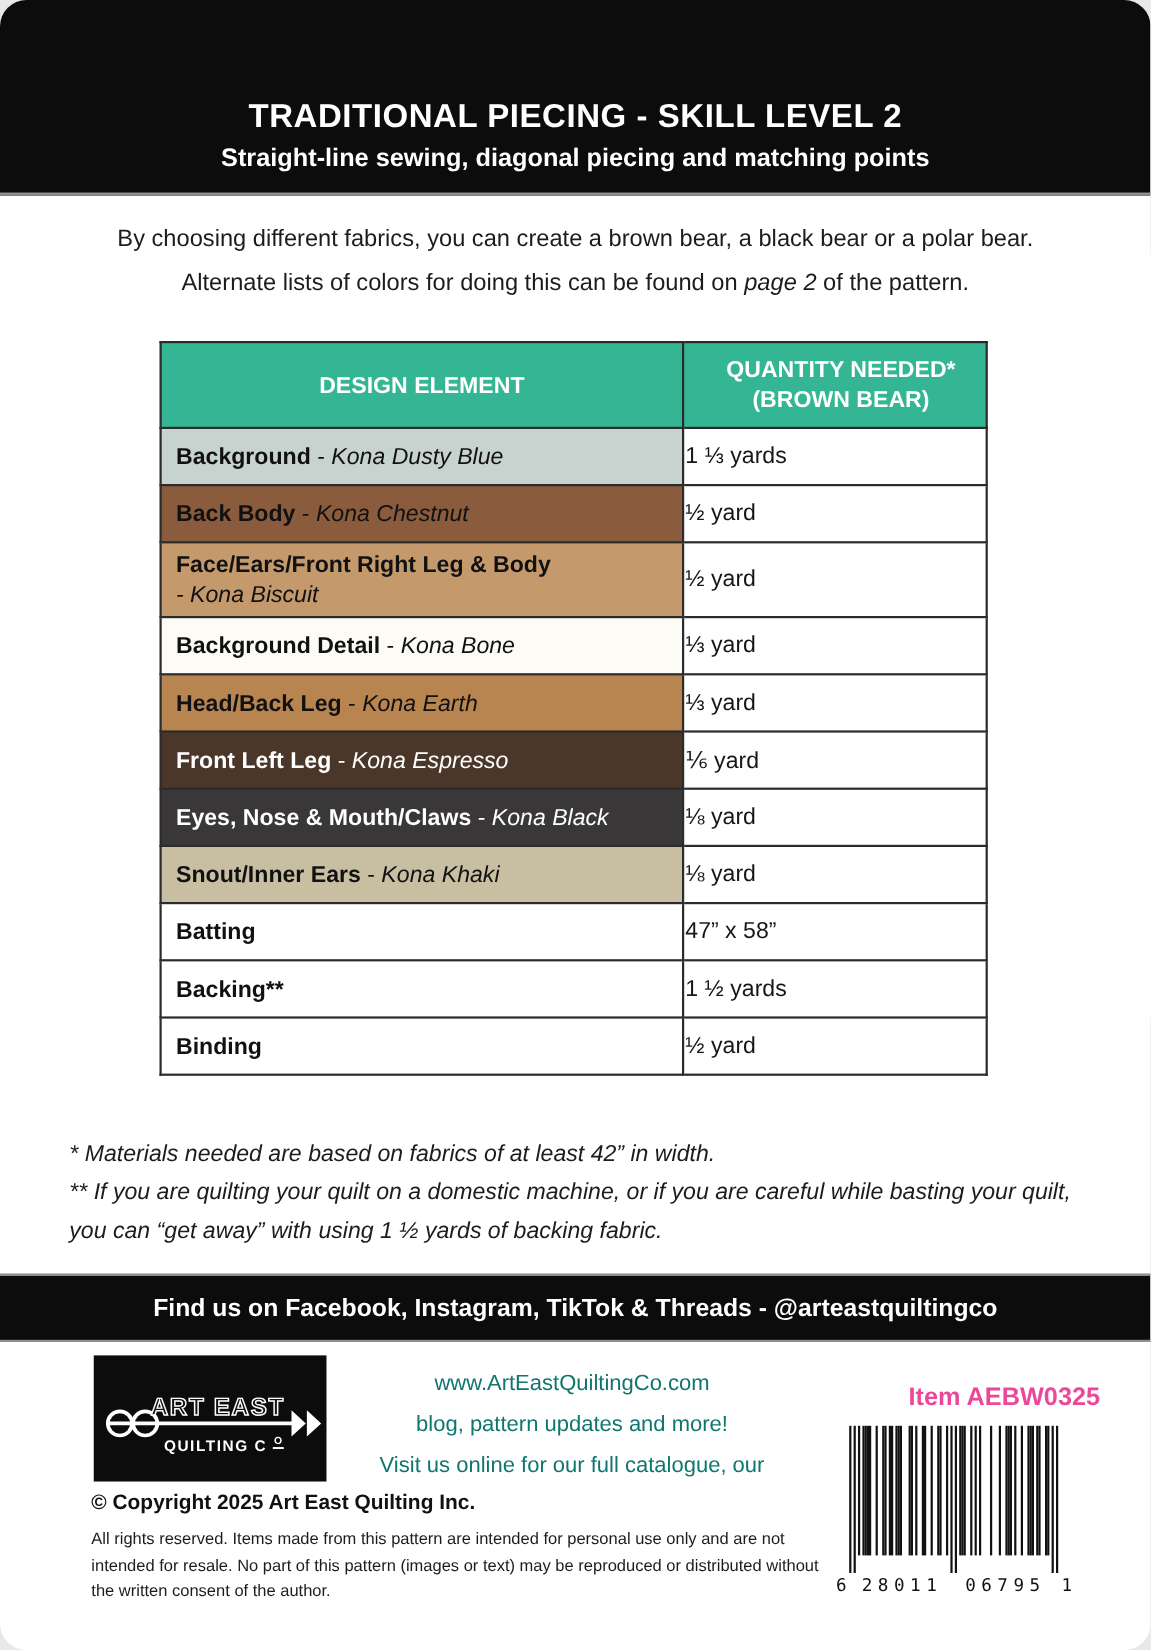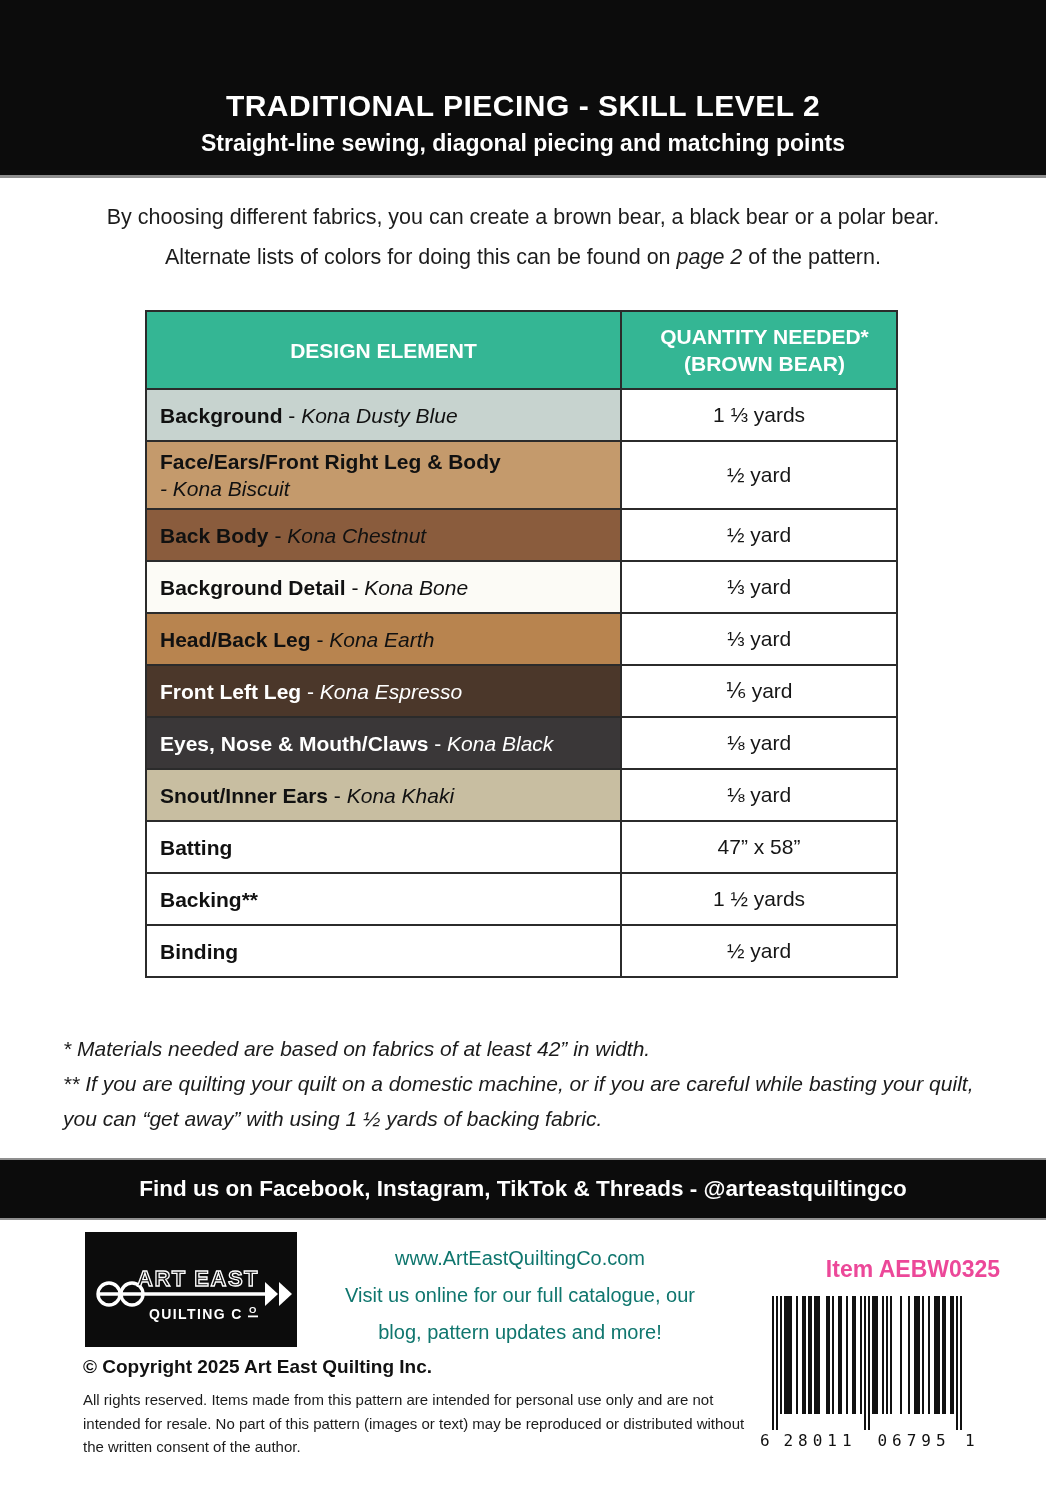--- a/index.html
+++ b/index.html
@@ -1,17 +1,17 @@
 <!DOCTYPE html>
 <html><head>
 <meta charset="utf-8">
 <style>
   html,body{margin:0;padding:0;background:#e8e8e8;}
   .page{position:relative;width:1046px;height:1500px;background:#ffffff;margin:0 auto;
-        font-family:"Liberation Sans","DejaVu Sans",sans-serif;color:#161616;overflow:hidden;}
+        font-family:"Liberation Sans","DejaVu Sans",sans-serif;color:#161616;overflow:hidden;border-radius:24px;}
 
   
   .top-band{position:absolute;left:0;top:0;width:100%;height:178px;background:#0c0c0c;
             border-bottom:3px solid #8f8f8f;box-sizing:border-box;
             display:flex;flex-direction:column;align-items:center;justify-content:flex-end;
             padding-bottom:18px;gap:7px;}
   .top-band .title{color:#fff;font-size:30px;font-weight:bold;letter-spacing:.5px;}
   .top-band .subtitle{color:#fff;font-size:23px;font-weight:bold;}
 
   
@@ -24,21 +24,21 @@
                   border-collapse:collapse;table-layout:fixed;}
   table.materials th,table.materials td{border:2.5px solid #2b2b2b;box-sizing:border-box;}
   th.design-h{width:475px;}
   th.qty-h{width:276px;padding-left:12px;}
   table.materials thead tr{height:78px;}
   table.materials th{color:#fff;font-size:21px;font-weight:bold;line-height:27px;text-align:center;}
   table.materials tbody tr{height:52px;}
   td.design{padding:6px 13px;font-size:21px;line-height:27px;text-align:left;}
   .row-name{font-weight:bold;}
   .row-fabric{font-style:italic;}
-  td.qty{text-align:center;font-size:21px;color:#161616;background:#fff;}
+  td.qty{text-align:left;font-size:21px;color:#161616;background:#fff;}
 
   
   .footnotes{position:absolute;top:1031px;left:63px;width:920px;
              font-style:italic;font-size:21px;line-height:35px;color:#1c1c1c;}
 
   
   .social-band{position:absolute;top:1158px;left:0;width:100%;height:62px;background:#0c0c0c;
                border-top:2px solid #8f8f8f;border-bottom:2px solid #8f8f8f;box-sizing:border-box;
                display:flex;align-items:center;justify-content:center;}
   .social-band .social-text{color:#fff;font-weight:bold;font-size:22.5px;}
@@ -75,25 +75,25 @@
           <div>(BROWN BEAR)</div>
         </th>
       </tr>
     </thead>
     <tbody id="materials-body">
         <tr>
           <td class="design" style="background: rgb(199, 211, 207); color: rgb(17, 17, 17);"><span class="row-name">Background</span><span> - </span><span class="row-fabric">Kona Dusty Blue</span></td>
           <td class="qty">1 ⅓ yards</td>
         </tr>
         <tr>
+          <td class="design" style="background: rgb(138, 92, 61); color: rgb(17, 17, 17);"><span class="row-name">Back Body</span><span> - </span><span class="row-fabric">Kona Chestnut</span></td>
+          <td class="qty">½ yard</td>
+        </tr>
+        <tr>
           <td class="design" style="background: rgb(196, 154, 108); color: rgb(17, 17, 17);"><span class="row-name">Face/Ears/Front Right Leg &amp; Body</span><div class="row-fabric">- Kona Biscuit</div></td>
-          <td class="qty">½ yard</td>
-        </tr>
-        <tr>
-          <td class="design" style="background: rgb(138, 92, 61); color: rgb(17, 17, 17);"><span class="row-name">Back Body</span><span> - </span><span class="row-fabric">Kona Chestnut</span></td>
           <td class="qty">½ yard</td>
         </tr>
         <tr>
           <td class="design" style="background: rgb(252, 251, 246); color: rgb(17, 17, 17);"><span class="row-name">Background Detail</span><span> - </span><span class="row-fabric">Kona Bone</span></td>
           <td class="qty">⅓ yard</td>
         </tr>
         <tr>
           <td class="design" style="background: rgb(184, 132, 79); color: rgb(17, 17, 17);"><span class="row-name">Head/Back Leg</span><span> - </span><span class="row-fabric">Kona Earth</span></td>
           <td class="qty">⅓ yard</td>
         </tr>
@@ -145,22 +145,22 @@
       <polygon points="194,50 207,62 194,74"></polygon>
     </g>
     <text id="logo-line1" x="113" y="54" text-anchor="middle" font-size="22" font-weight="bold" letter-spacing="1.5" fill="#111111" stroke="#ffffff" stroke-width="1.3">ART EAST</text>
     <text id="logo-line2-main" x="64" y="87" font-size="14" font-weight="bold" letter-spacing="1.4" fill="#ffffff">QUILTING C</text>
     <text id="logo-line2-o" x="164" y="81" font-size="9.5" font-weight="bold" fill="#ffffff">O</text>
     <rect x="163" y="83.5" width="10" height="1.8" fill="#ffffff"></rect>
   </svg>
 
   <div class="footer-center">
     <div>www.ArtEastQuiltingCo.com</div>
+    <div>blog, pattern updates and more!</div>
     <div>Visit us online for our full catalogue, our</div>
-    <div>blog, pattern updates and more!</div>
   </div>
 
   <div class="item-label">Item AEBW0325</div>
   <div class="barcode">
     <svg id="barcode-svg" width="224" height="152" viewBox="0 0 224 152">
         <rect x="12" y="0" width="2" height="134" fill="#111"></rect>
         <rect x="16" y="0" width="2" height="134" fill="#111"></rect>
         <rect x="20" y="0" width="2" height="118" fill="#111"></rect>
         <rect x="24" y="0" width="2" height="118" fill="#111"></rect>
         <rect x="26" y="0" width="2" height="118" fill="#111"></rect>

